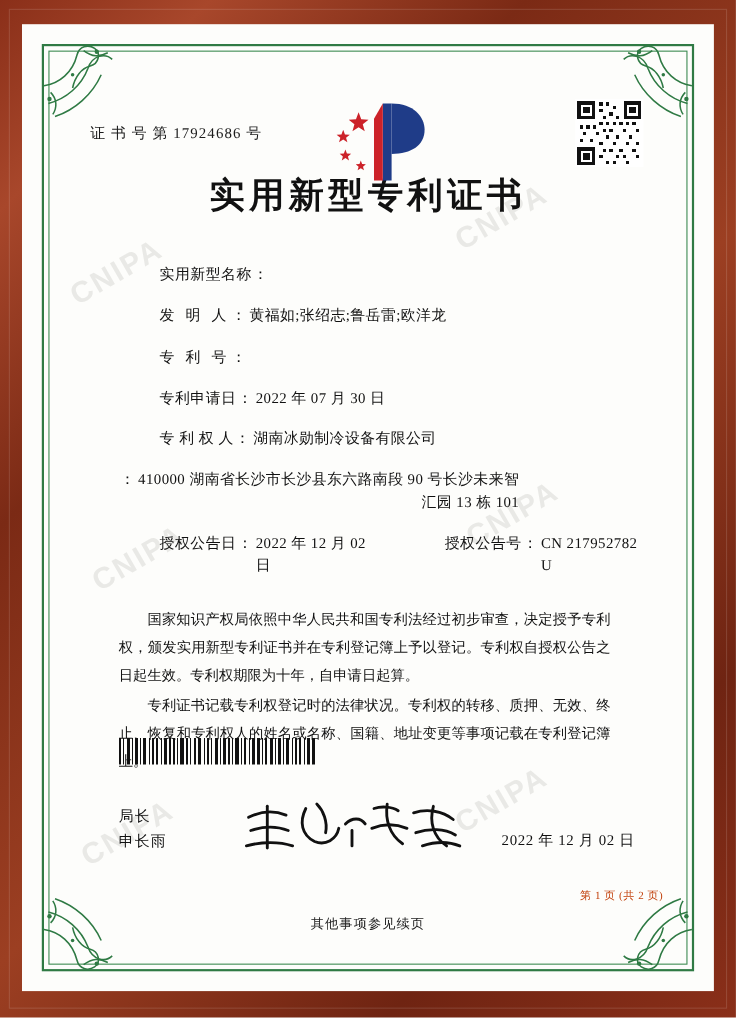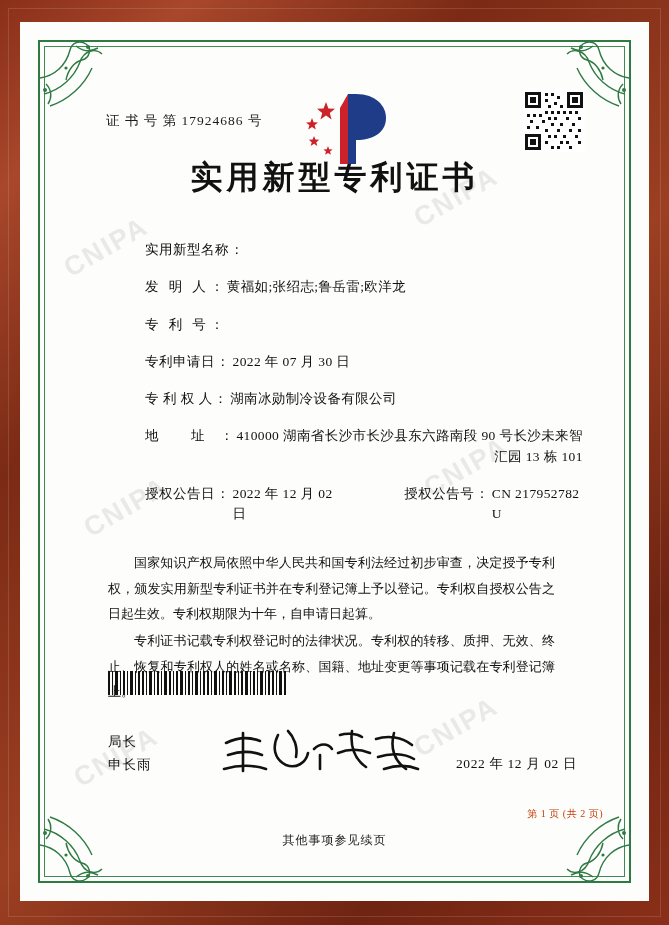--- a/index.html
+++ b/index.html
@@ -93,21 +93,21 @@
     top: 46px;
     right: 46px;
     bottom: 46px;
   }
 
   .cert-no {
     font-size: 13.5px;
     color: #1b1b1b;
     letter-spacing: 1px;
     margin-top: 44px;
-    margin-left: 40px;
+    margin-left: 16px;
   }
 
   
   .logo {
     position: absolute;
     left: 50%;
     top: 20px;
     width: 110px;
     height: 82px;
     margin-left: -45px;
@@ -403,21 +403,20 @@
           <span class="field-value">2022 年 07 月 30 日</span>
         </div>
 
         <div class="field-row">
           <span class="field-label">专 利 权 人</span>
           <span class="field-sep">：</span>
           <span class="field-value">湖南冰勋制冷设备有限公司</span>
         </div>
 
         <div class="field-row">
-          <span class="field-label sp3">地      址</span>
           <span class="field-sep">：</span>
           <span class="field-value">
             <span>410000 湖南省长沙市长沙县东六路南段 90 号长沙未来智</span>
             <span class="sub">汇园 13 栋 101</span>
           </span>
         </div>
 
         <div class="field-row">
           <span class="field-label">授权公告日</span>
           <span class="field-sep">：</span>

